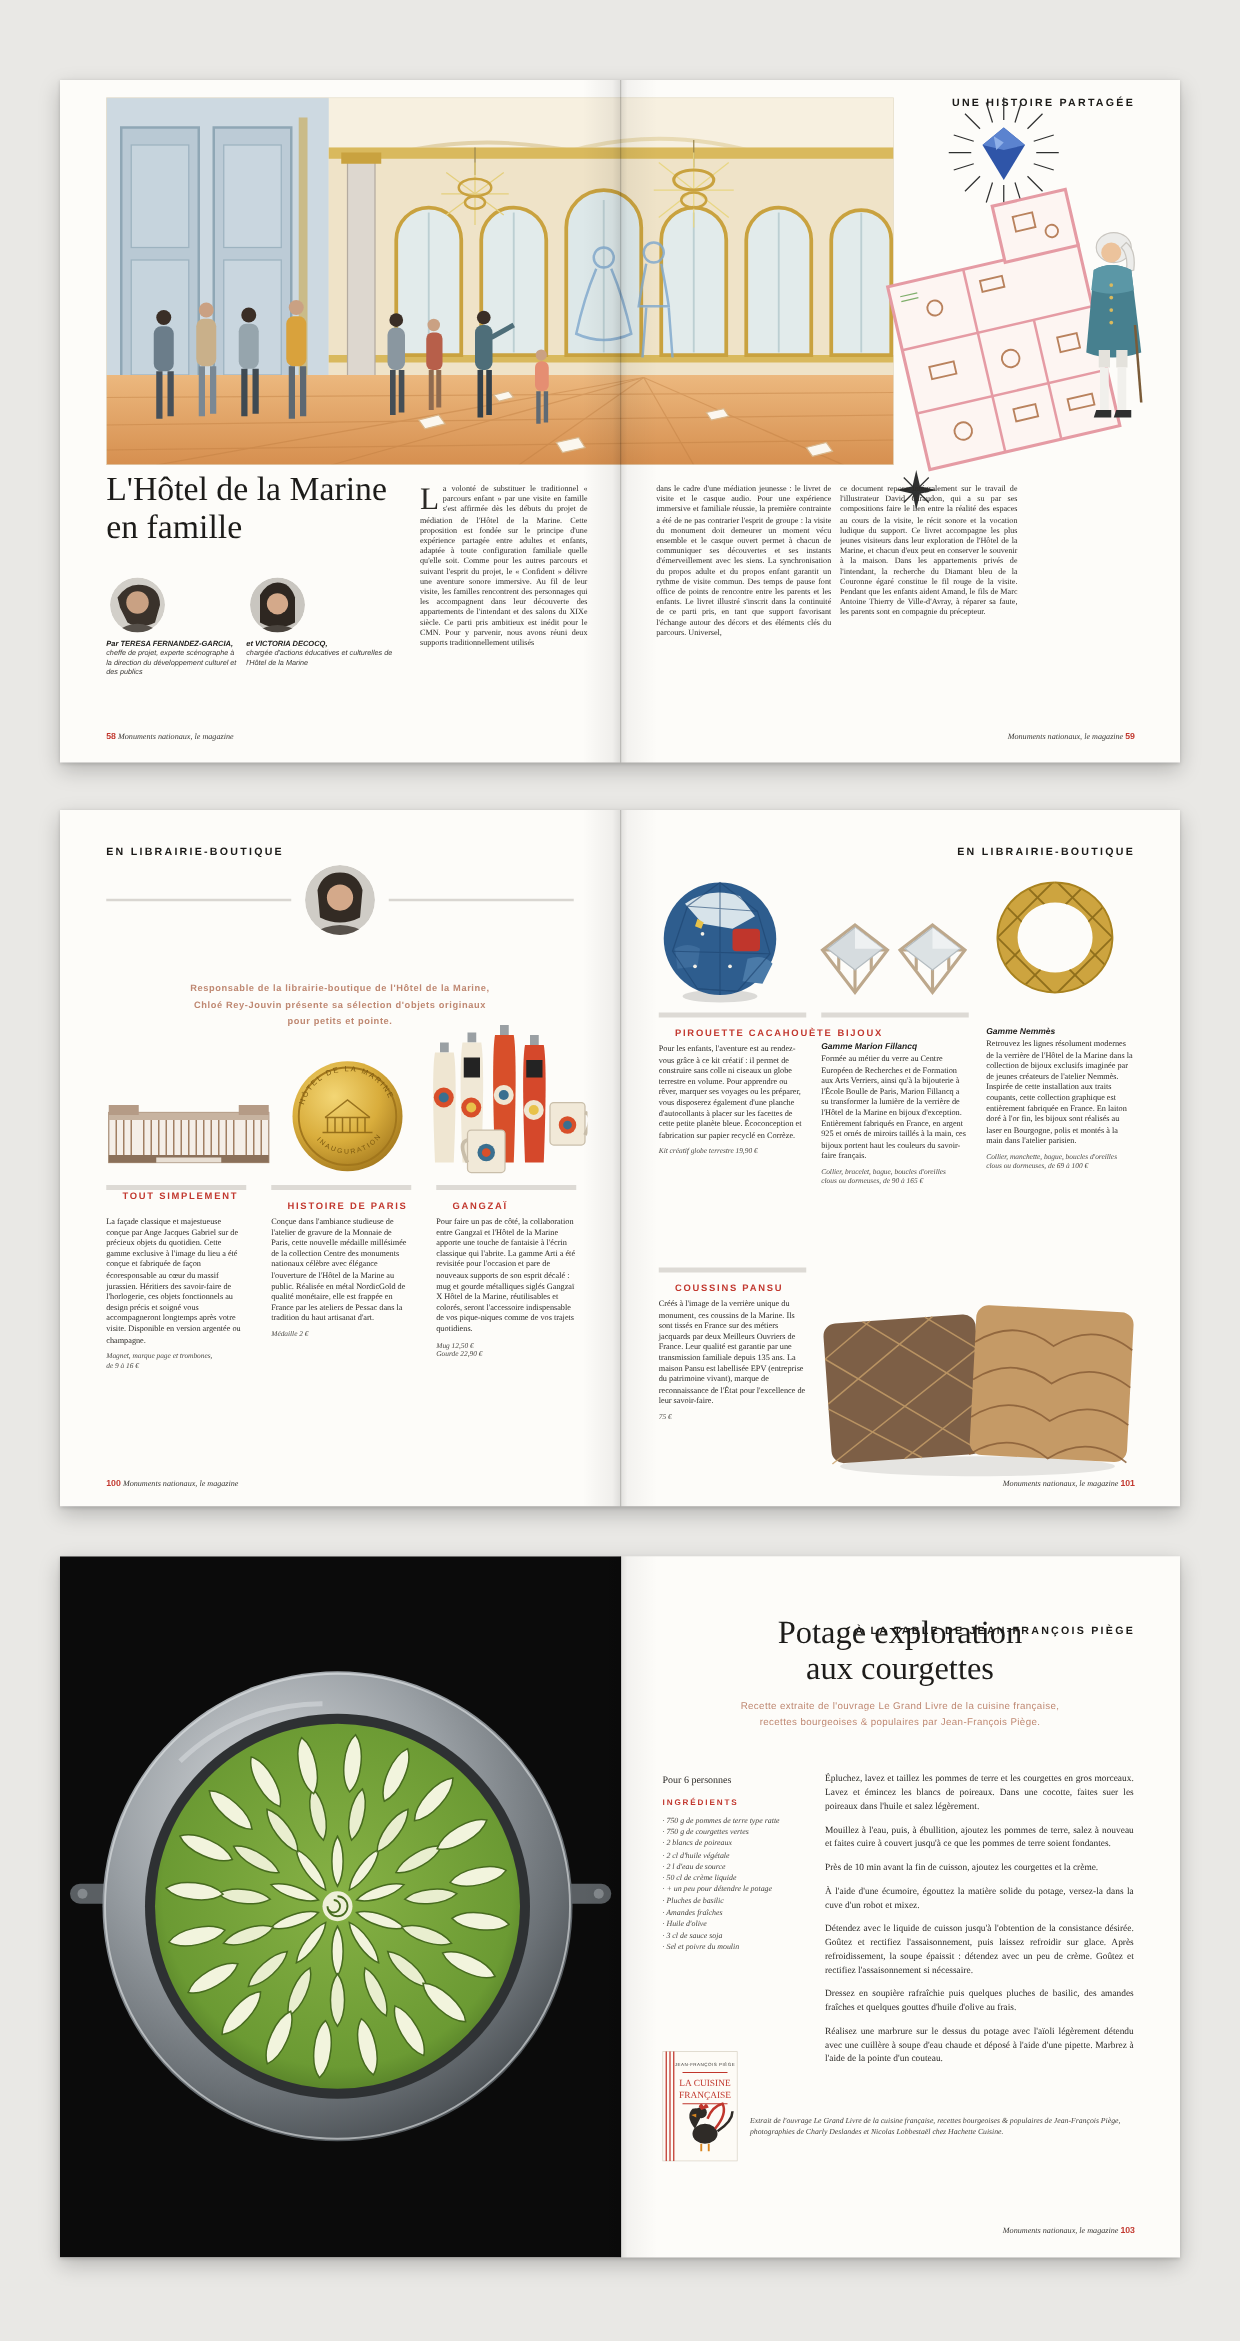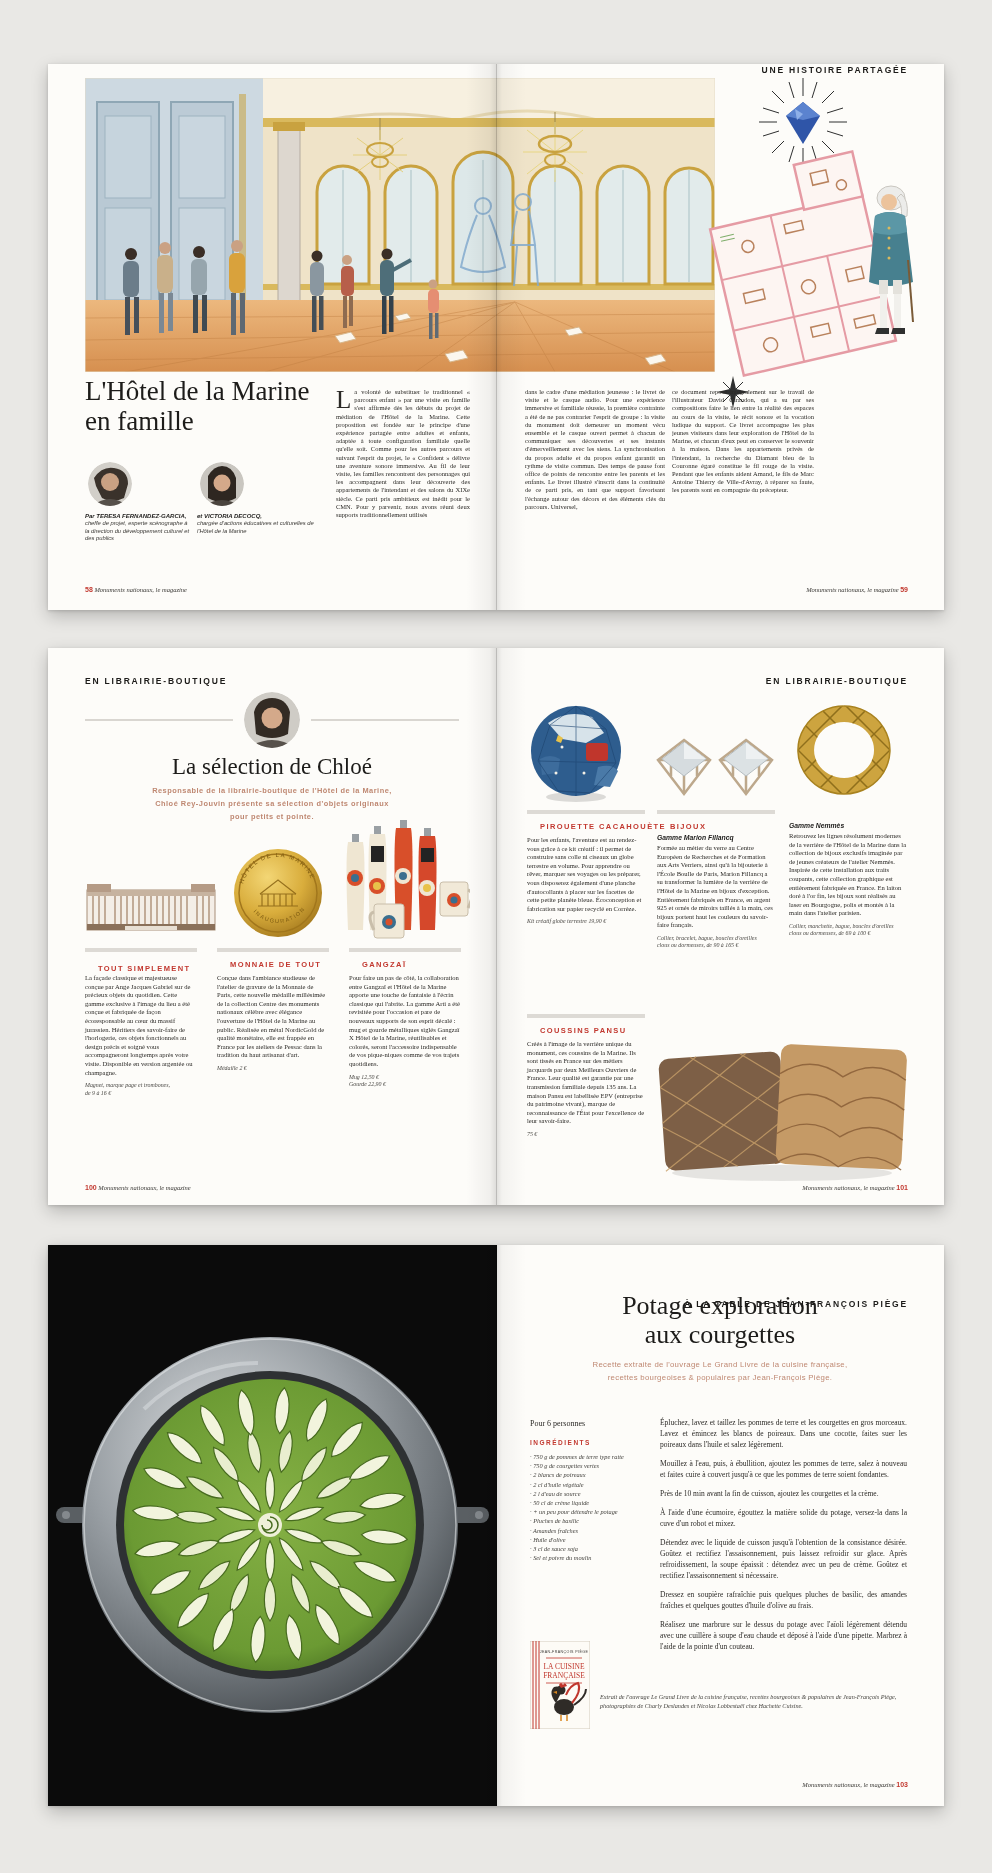--- a/index.html
+++ b/index.html
@@ -36,21 +36,21 @@
 </style>
 </head>
 <body>
 
 <div id="canvas">
 
   <div class="spread" style="top:64px;height:546px;">
     <div class="fold-shade"></div>
     <div class="fold-line"></div>
 
-    <div class="abs kicker" style="right:36px;top:1px;">UNE HISTOIRE PARTAGÉE</div>
+    <div class="abs kicker" style="right:36px;top:13px;">UNE HISTOIRE PARTAGÉE</div>
 
     <svg class="abs" style="left:37px;top:14px;" width="630" height="294" viewBox="0 0 630 294">
       <rect width="630" height="294" fill="#f4ecdb"></rect>
       <rect width="630" height="58" fill="#f7f0e0"></rect>
       <path d="M190,58 Q300,14 430,58" fill="none" stroke="#dcca9e" stroke-width="3" opacity=".8"></path>
       <path d="M330,58 Q440,8 560,58" fill="none" stroke="#e4d4a9" stroke-width="3" opacity=".8"></path>
       <rect x="0" y="0" width="178" height="238" fill="#cdd9e1"></rect>
       <rect x="12" y="24" width="62" height="208" fill="#b9c9d4" stroke="#8fa7b5" stroke-width="2"></rect>
       <rect x="20" y="38" width="46" height="82" fill="#c6d4dd" stroke="#9db3c0"></rect>
       <rect x="20" y="130" width="46" height="92" fill="#c6d4dd" stroke="#9db3c0"></rect>
@@ -322,21 +322,20 @@
     <div class="abs kicker" style="right:36px;top:28px;">EN LIBRAIRIE-BOUTIQUE</div>
 
     <div class="abs rule" style="left:37px;top:71px;width:148px;"></div>
     <div class="abs rule" style="left:263px;top:71px;width:148px;"></div>
     <svg class="abs avatar" style="left:196px;top:44px;" width="56" height="56" viewBox="0 0 56 56">
       <circle cx="28" cy="28" r="28" fill="#cfccc6"></circle>
       <path d="M10,20 q4,-14 18,-14 q14,0 18,14 l-2,22 q-16,8 -32,0z" fill="#332b24"></path>
       <circle cx="28" cy="26" r="10.5" fill="#d4a98a"></circle>
       <path d="M4,56 q24,-16 48,0z" fill="#57514b"></path>
     </svg>
-    <div class="abs art-title" style="left:44px;top:106px;width:360px;text-align:center;font-size:23px;">La sélection de Chloé</div>
     <div class="abs sel-sub" style="left:44px;top:136px;width:360px;">
       <div>Responsable de la librairie-boutique de l'Hôtel de la Marine,</div>
       <div>Chloé Rey-Jouvin présente sa sélection d'objets originaux</div>
       <div>pour petits et pointe.</div>
     </div>
 
     <svg class="abs" style="left:37px;top:232px;" width="132" height="58" viewBox="0 0 132 58">
       <rect x="2" y="10" width="128" height="40" fill="#f4eee7" stroke="#a88e78"></rect>
       <rect x="2" y="10" width="128" height="6" fill="#c7b3a0"></rect>
       <g stroke="#a07f63" stroke-width="1.2">
@@ -432,22 +431,22 @@
         <rect x="30" y="88" width="30" height="34" rx="3" fill="#f1e9d8" stroke="#c9beaa"></rect>
         <path d="M30,96 q-8,2 0,18" fill="none" stroke="#c9beaa" stroke-width="3"></path>
         <circle cx="45" cy="106" r="7" fill="#3a6f8f"></circle>
           <circle cx="45" cy="106" r="3.5" fill="#d84f2a"></circle>
       </g>
     </svg>
 
     <div class="abs divbar" style="left:37px;top:300px;width:112px;"></div>
     <div class="abs divbar" style="left:169px;top:300px;width:112px;"></div>
     <div class="abs divbar" style="left:301px;top:300px;width:112px;"></div>
-    <div class="abs prod-title" style="left:37px;top:316px;">TOUT SIMPLEMENT</div>
-    <div class="abs prod-title" style="left:169px;top:312px;">MONNAIE DE TOUT</div>
+    <div class="abs prod-title" style="left:37px;top:304px;">TOUT SIMPLEMENT</div>
+    <div class="abs prod-title" style="left:169px;top:312px;">HISTOIRE DE PARIS</div>
     <div class="abs prod-title" style="left:301px;top:312px;">GANGZAÏ</div>
     <div class="abs" style="left:37px;top:326px;width:112px;">
       <div class="prod-body">La façade classique et majestueuse conçue par Ange Jacques Gabriel sur de précieux objets du quotidien. Cette gamme exclusive à l'image du lieu a été conçue et fabriquée de façon écoresponsable au cœur du massif jurassien. Héritiers des savoir-faire de l'horlogerie, ces objets fonctionnels au design précis et soigné vous accompagneront longtemps après votre visite. Disponible en version argentée ou champagne.</div>
       <div class="prod-price">Magnet, marque page et trombones,</div>
       <div class="prod-price" style="margin-top:0;">de 9 à 16 €</div>
     </div>
     <div class="abs" style="left:169px;top:326px;width:112px;">
       <div class="prod-body">Conçue dans l'ambiance studieuse de l'atelier de gravure de la Monnaie de Paris, cette nouvelle médaille millésimée de la collection Centre des monuments nationaux célèbre avec élégance l'ouverture de l'Hôtel de la Marine au public. Réalisée en métal NordicGold de qualité monétaire, elle est frappée en France par les ateliers de Pessac dans la tradition du haut artisanat d'art.</div>
       <div class="prod-price">Médaille 2 €</div>
     </div>

